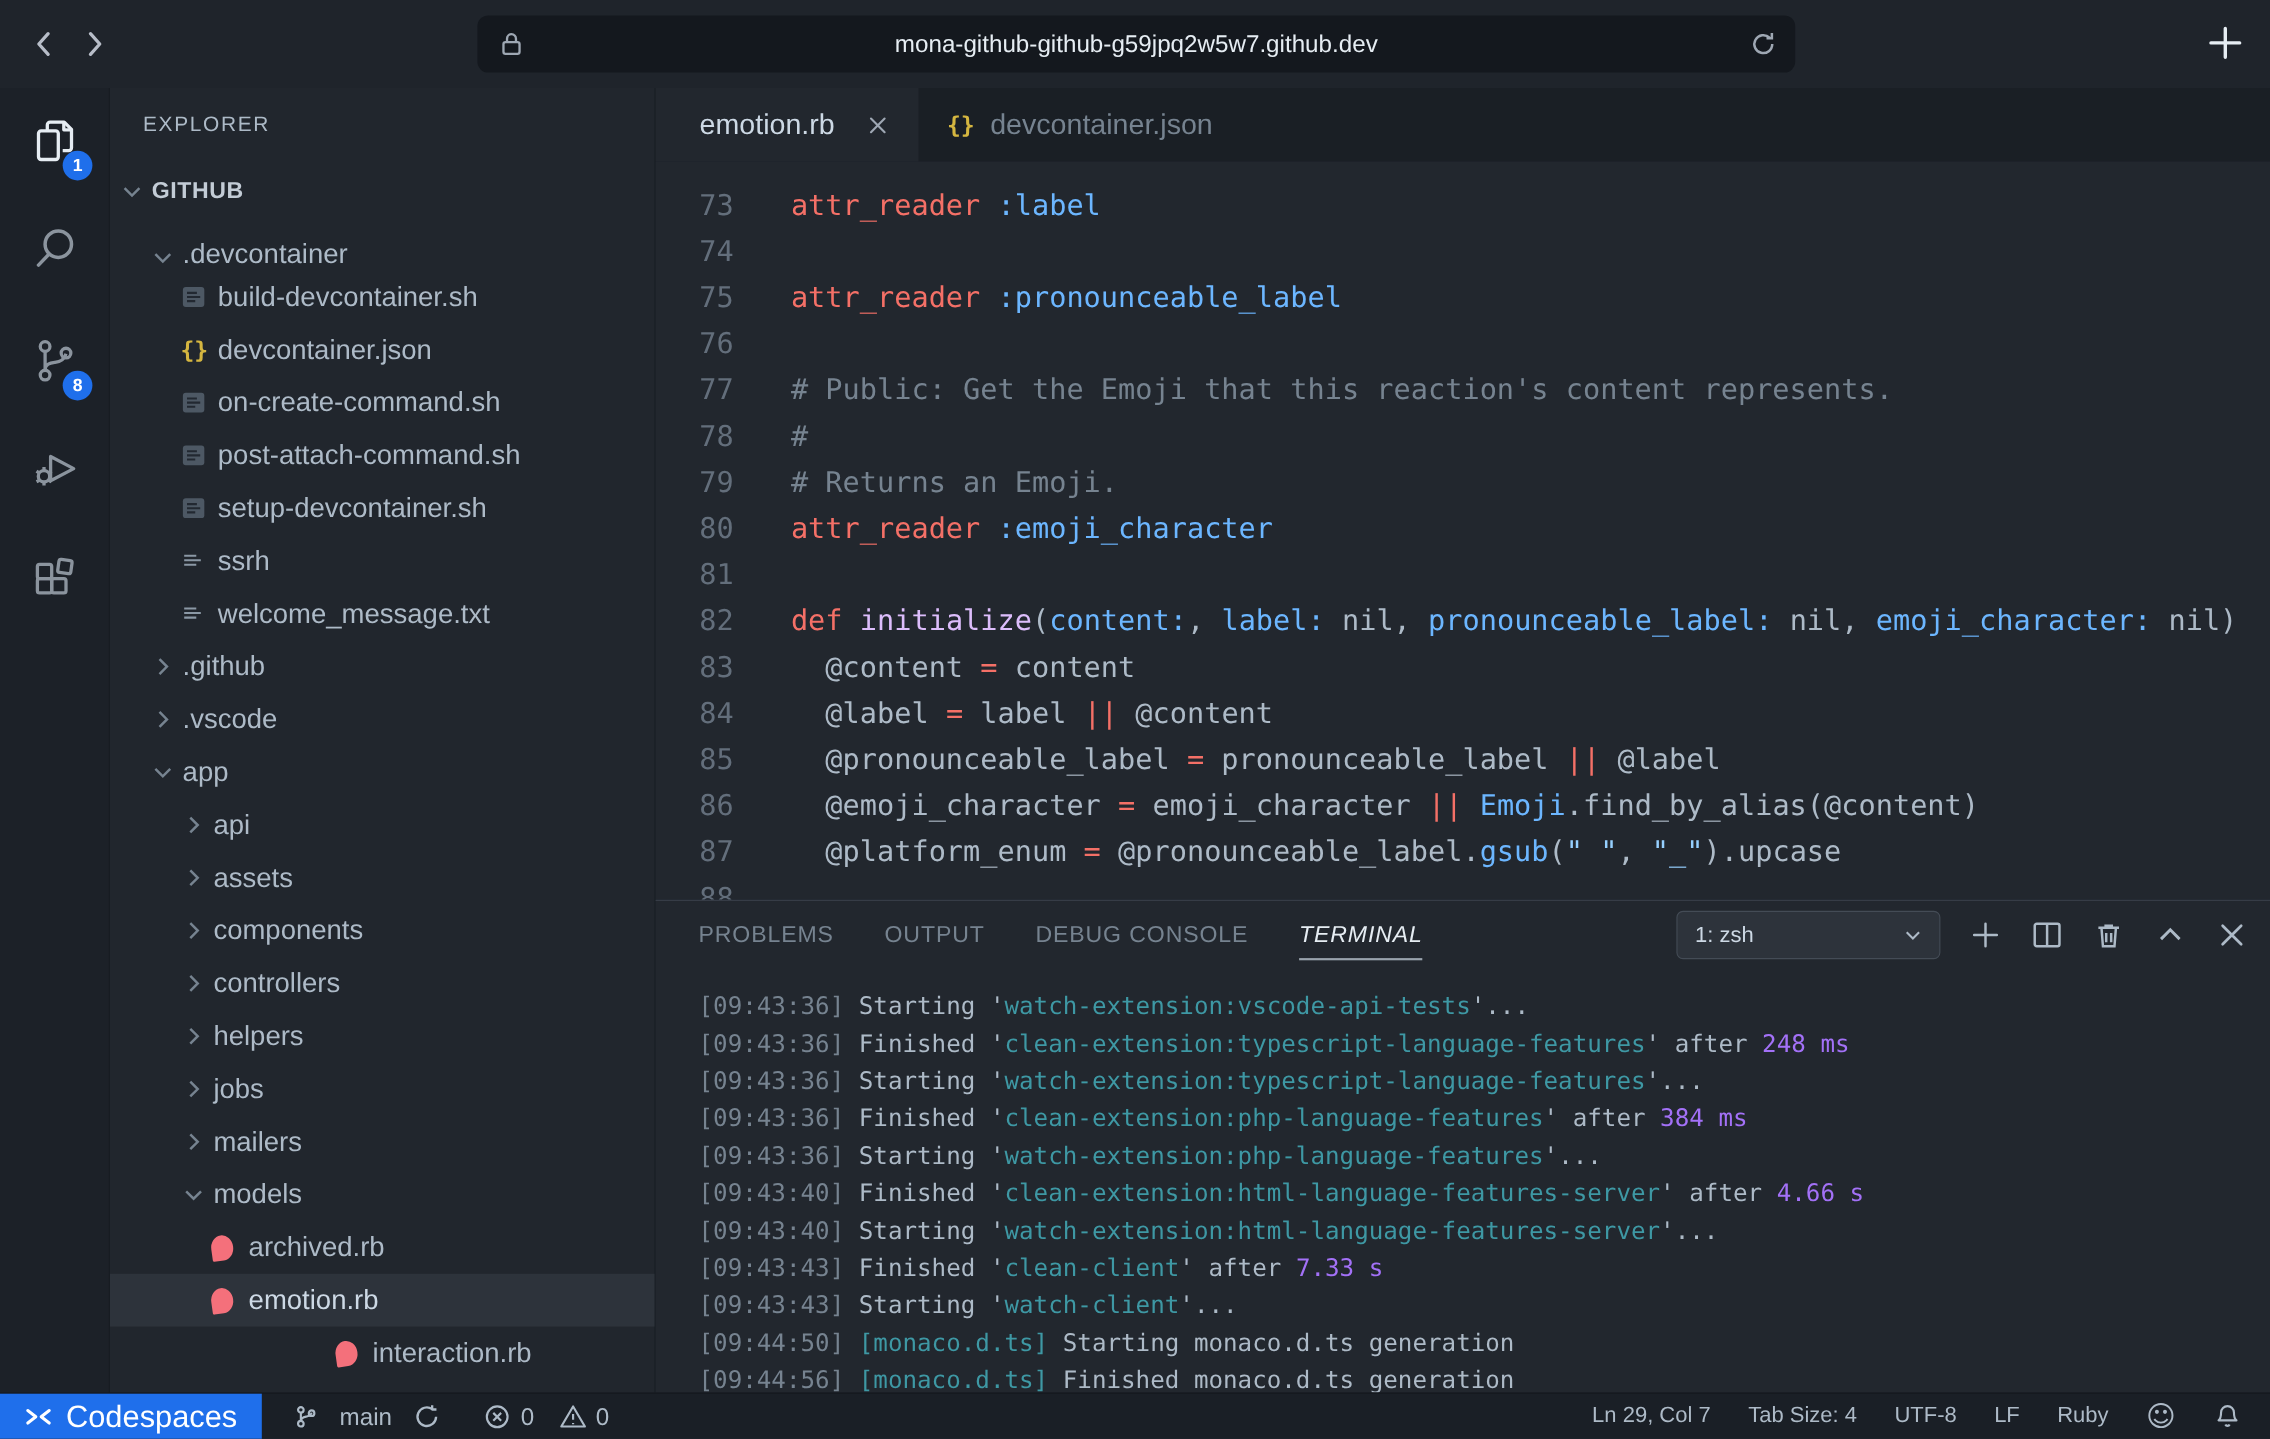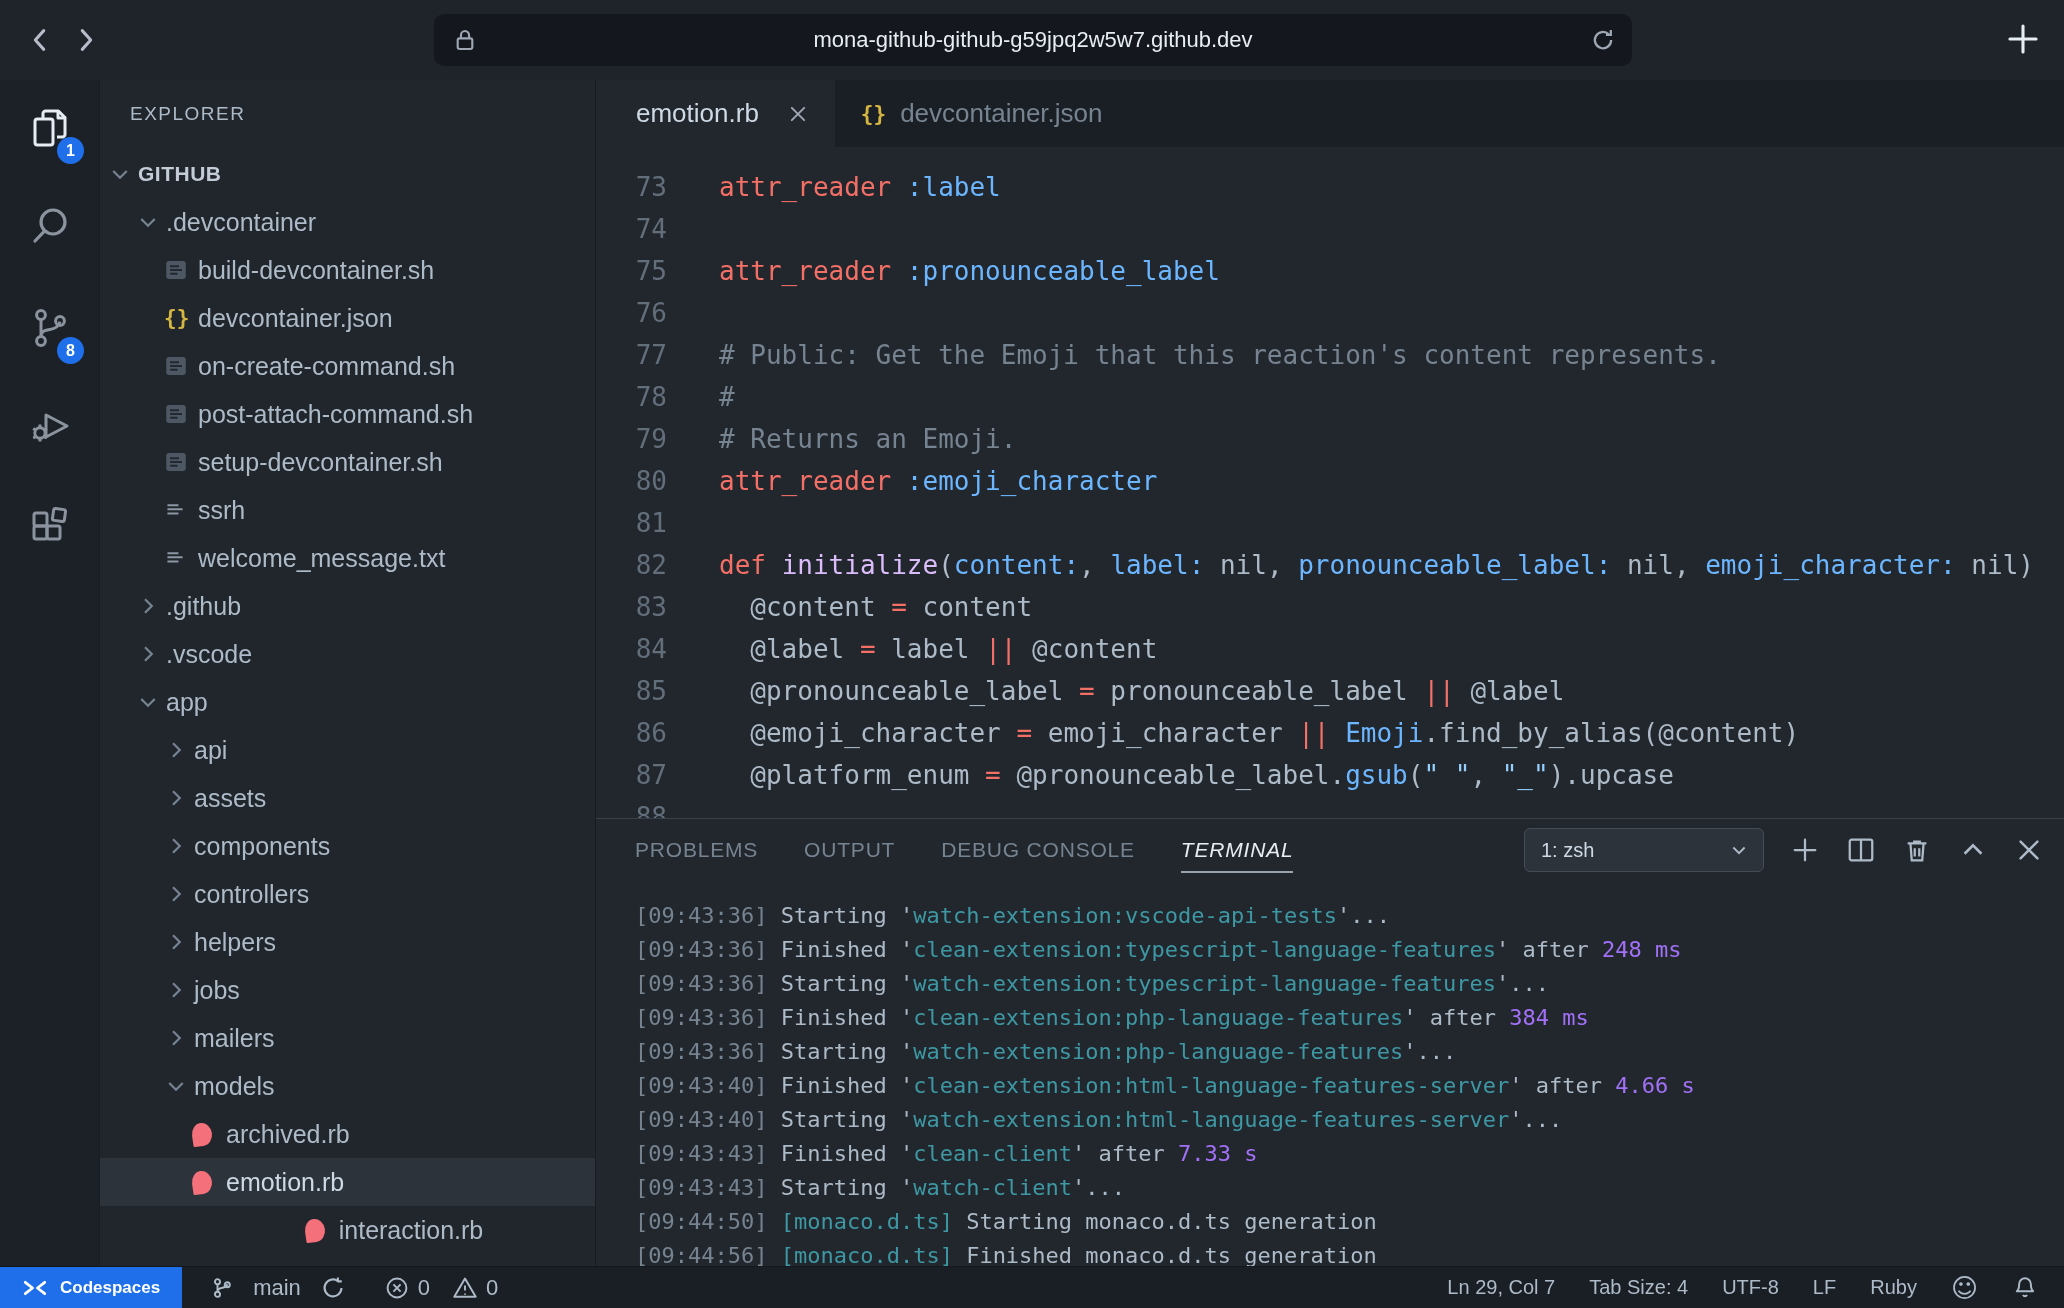--- a/index.html
+++ b/index.html
@@ -66,21 +66,21 @@
   #shell-select .sel-label { flex:1; }
   .pctl { display:flex; align-items:center; justify-content:center; cursor:pointer; }
   #terminal { padding:18px 0 0 39px; }
   .term-row { height:34px; line-height:34px; font-family:"DejaVu Sans Mono", monospace; font-size:22px; white-space:pre; }
   .tm-ts { color:#768390; } .tm-pl { color:#adbac7; } .tm-cy { color:#3e98a4; } .tm-mg { color:#a371f7; }
 
   
   #statusbar { position:absolute; left:0; top:1266px; width:2064px; height:42px; background:#1a1f26; border-top:1px solid #14181d;
     display:flex; align-items:center; color:#adbac7; }
   #sb-codespaces { height:42px; background:#1f6feb; color:#fff; display:flex; align-items:center; gap:12px;
-    padding:0 22px; font-size:17px; font-weight:700; cursor:pointer; }
+    padding:0 22px; font-size:28px; font-weight:400; cursor:pointer; }
   .sb-item { display:flex; align-items:center; gap:19px; font-size:22px; cursor:pointer; }
   #sb-branch { margin-left:28px; }
   #sb-problems { margin-left:38px; gap:8px; }
   #sb-right { margin-left:auto; display:flex; align-items:center; gap:34px; padding-right:26px; font-size:20px; }
   .sb-right-item { cursor:pointer; }
   #sb-smiley { font-family:"DejaVu Sans", sans-serif; font-size:26px; line-height:1; }
   svg { display:block; }
 </style>
 </head>
 <body>
@@ -186,21 +186,21 @@
         <div class="tree-row" style="padding-left: 8px;">
           <span class="twisty">
             <span style="display: flex; align-items: center;">
               <svg width="24" height="24" viewBox="0 0 16 16">
                 <path d="M3.5 6l4.5 4.5L12.5 6" fill="none" stroke="#768390" stroke-width="1.5"></path>
               </svg>
             </span>
           </span>
           <span class="root-label">GITHUB</span>
         </div>
-        <div class="tree-row" style="padding-left: 36px;">
+        <div class="tree-row" style="padding-left: 36px; align-items: flex-end;">
           <span class="twisty">
             <span style="display: flex; align-items: center;">
               <svg width="24" height="24" viewBox="0 0 16 16">
                 <path d="M3.5 6l4.5 4.5L12.5 6" fill="none" stroke="#768390" stroke-width="1.5"></path>
               </svg>
             </span>
           </span>
           <span>.devcontainer</span>
         </div>
         <div class="tree-row" style="padding-left: 64px;">

